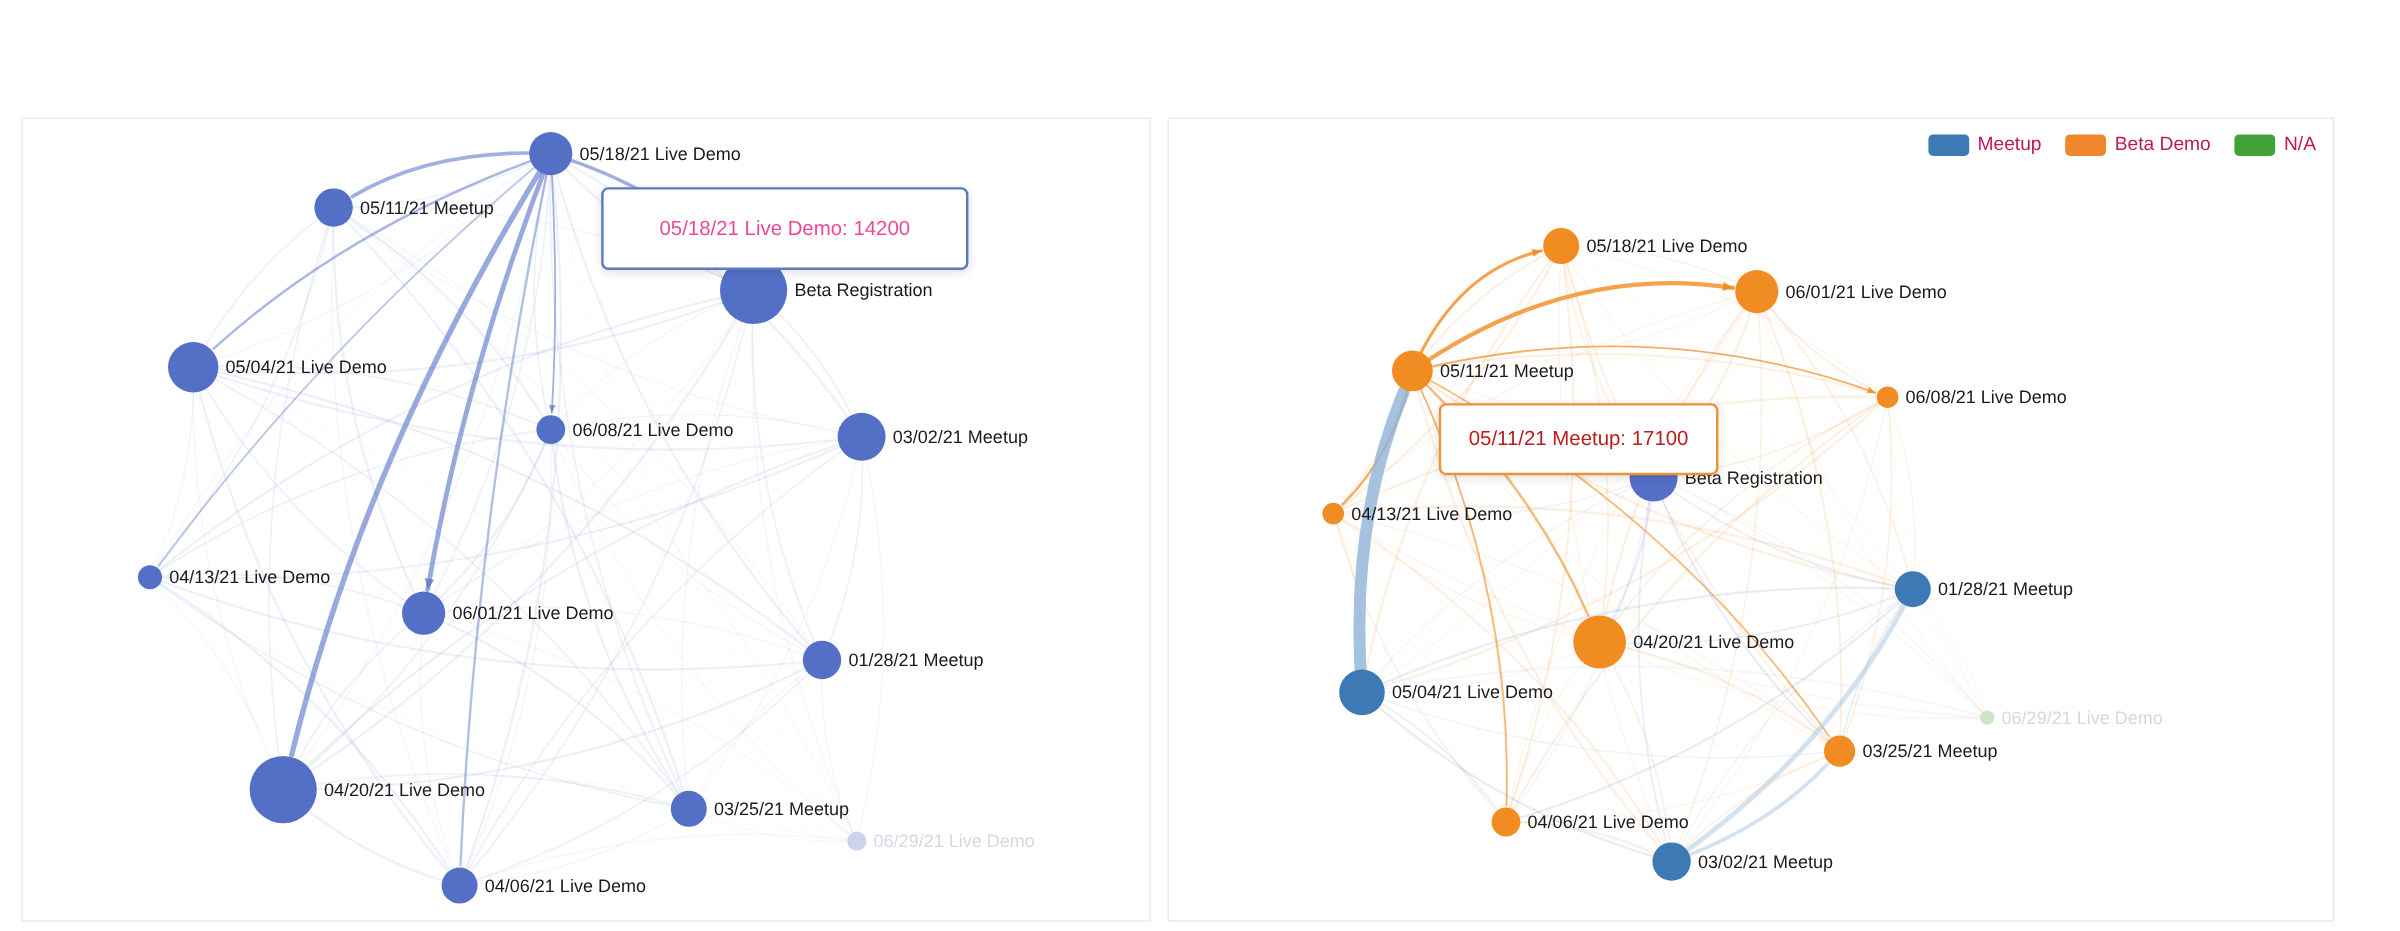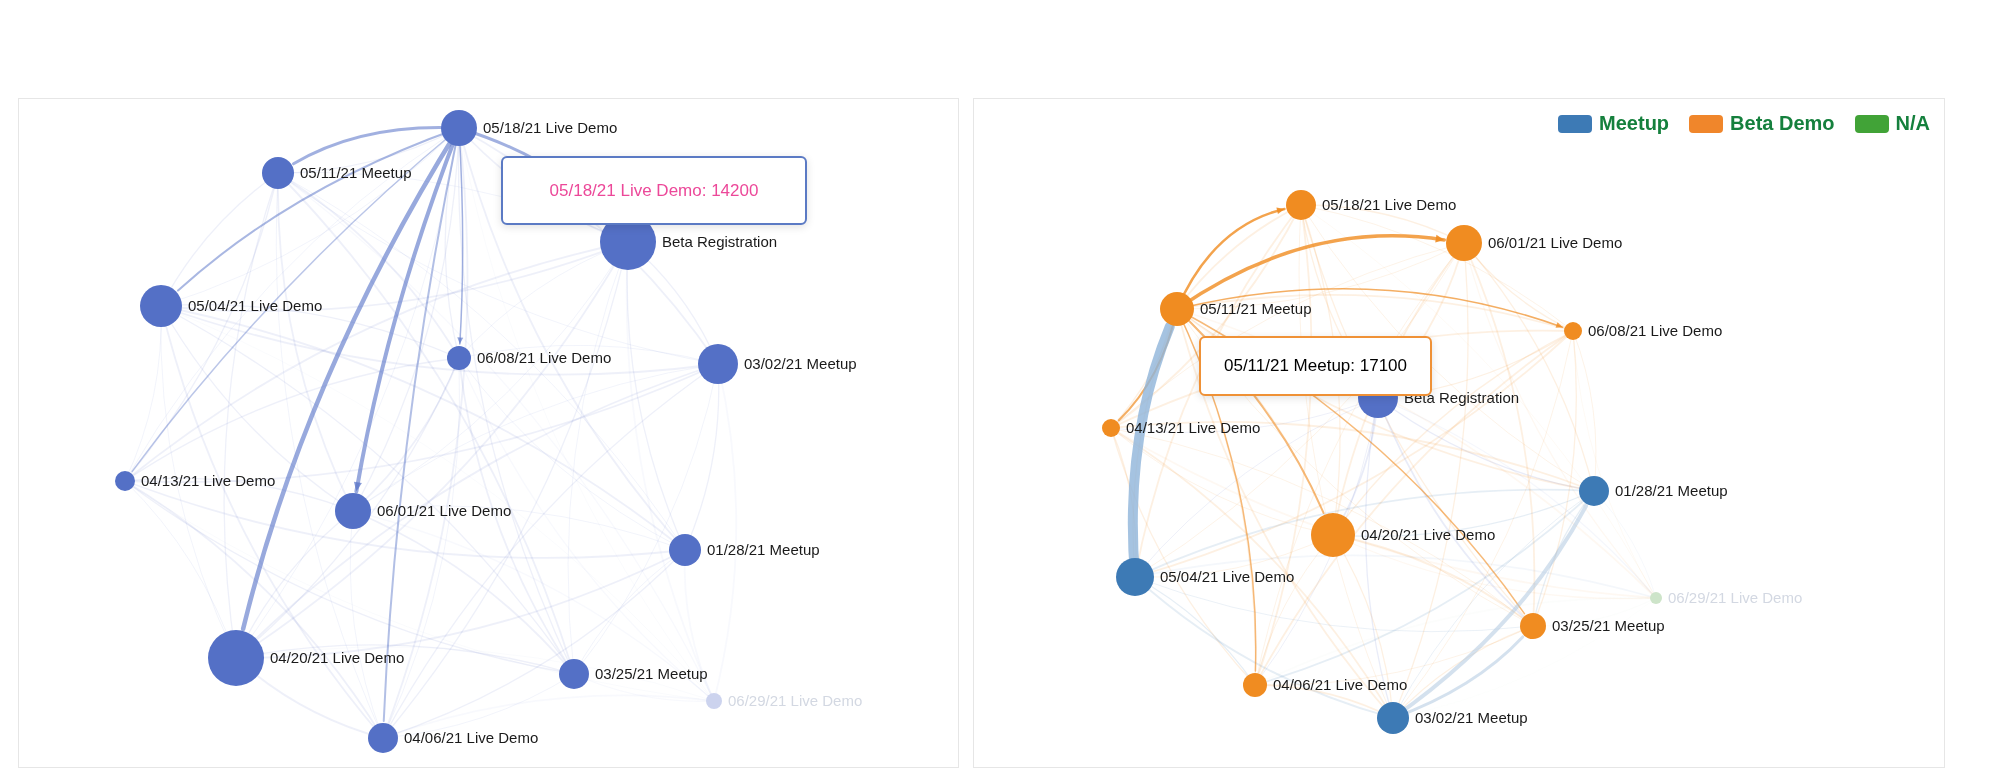--- a/index.html
+++ b/index.html
@@ -4,21 +4,21 @@
 <style>
   html,body{margin:0;padding:0;background:#ffffff;}
   body{width:2000px;height:776px;position:relative;font-family:"Liberation Sans",sans-serif;overflow:hidden;}
   .panel{position:absolute;background:#ffffff;border:1px solid #e6e6e6;}
   .panel svg{position:absolute;left:0;top:0;}
   .graph-tooltip{position:absolute;background:#ffffff;border-radius:6px;display:flex;align-items:center;justify-content:center;
     font-size:17px;color:#4d4d4d;box-shadow:0 2px 8px rgba(0,0,0,0.12);white-space:nowrap;z-index:5;}
   .legend{position:absolute;top:13px;right:14px;display:flex;gap:20px;align-items:center;z-index:4;}
   .legend-item{display:flex;align-items:center;gap:7px;cursor:pointer;}
   .legend-swatch{width:34px;height:18px;border-radius:4px;display:inline-block;}
-  .legend-label{font-size:20px;color:#15803d;font-weight:bold;}
+  .legend-label{font-size:16px;color:#be185d;}
   .node-label{font-size:15px;fill:#1a1a1a;}
   .node-label.faint-label{fill:#d3d8e2;}
 </style>
 </head>
 <body>
 
 <div class="panel" id="panel-0" style="left: 18px; top: 98px; width: 939px; height: 668px; border-color: rgb(230, 230, 230);">
   <div style="position:absolute;inset:0;">
       <svg viewBox="0 0 939 668" width="939" height="668">
         <path d="M440,29 Q354.9,73.22 259,74" fill="none" stroke="#5470c6" stroke-opacity="0.1" stroke-width="1.3"></path>
@@ -271,16 +271,16 @@
       </span>
       <span class="legend-item">
         <span class="legend-swatch" style="background: rgb(240, 134, 43);"></span>
         <span class="legend-label">Beta Demo</span>
       </span>
       <span class="legend-item">
         <span class="legend-swatch" style="background: rgb(65, 163, 55);"></span>
         <span class="legend-label">N/A</span>
       </span>
     </div>
-  <div class="graph-tooltip" id="tooltip-1" style="left: 225px; top: 237px; width: 229px; height: 56px; border: 2px solid rgb(239, 145, 54); color: #000000;">
+  <div class="graph-tooltip" id="tooltip-1" style="left: 225px; top: 237px; width: 229px; height: 56px; border: 2px solid rgb(239, 145, 54); color: #b91c1c;">
     <span>05/11/21 Meetup: 17100</span>
   </div>
 </div>
 
 </body></html>

